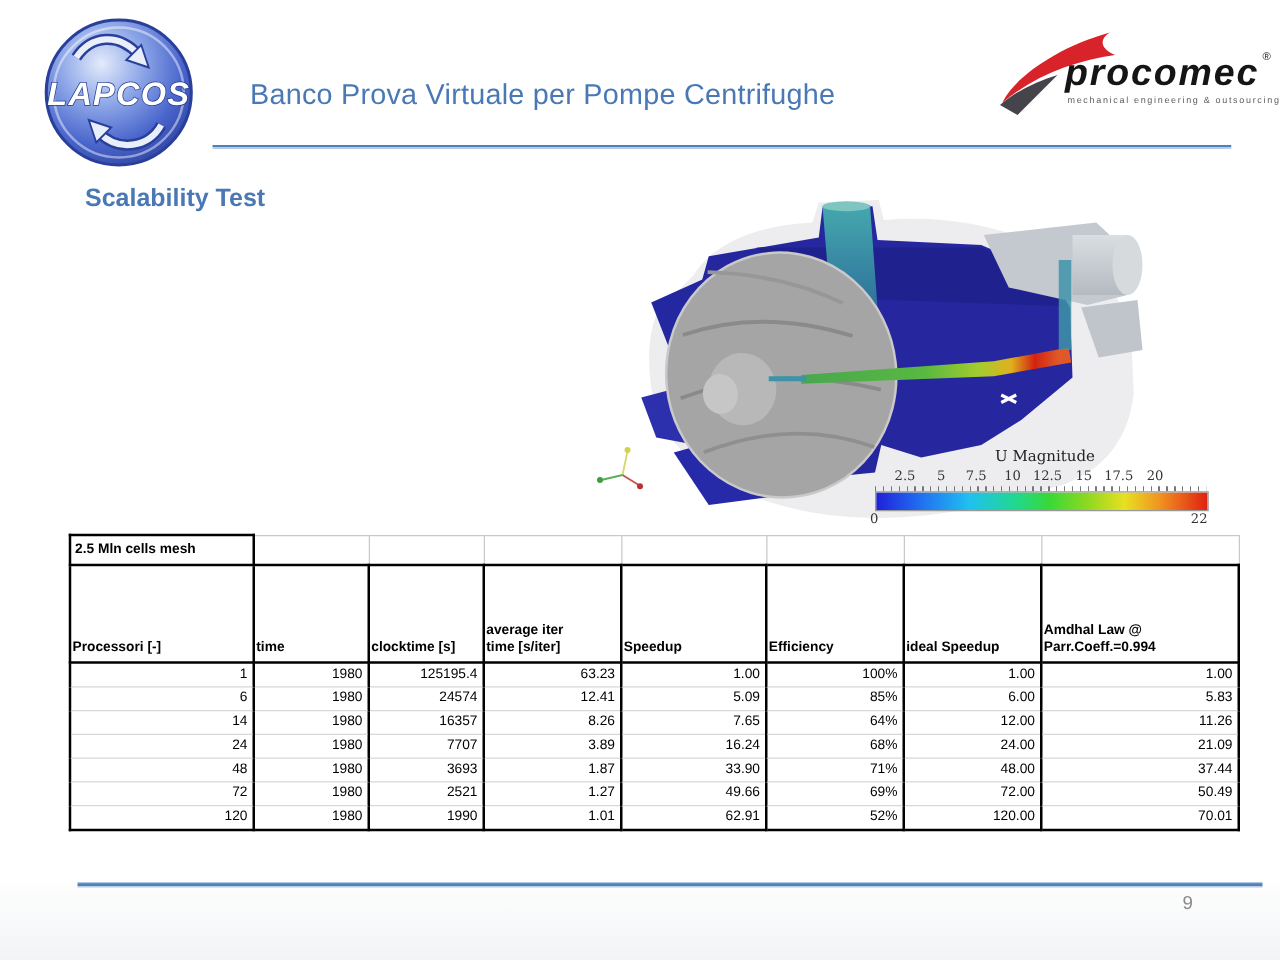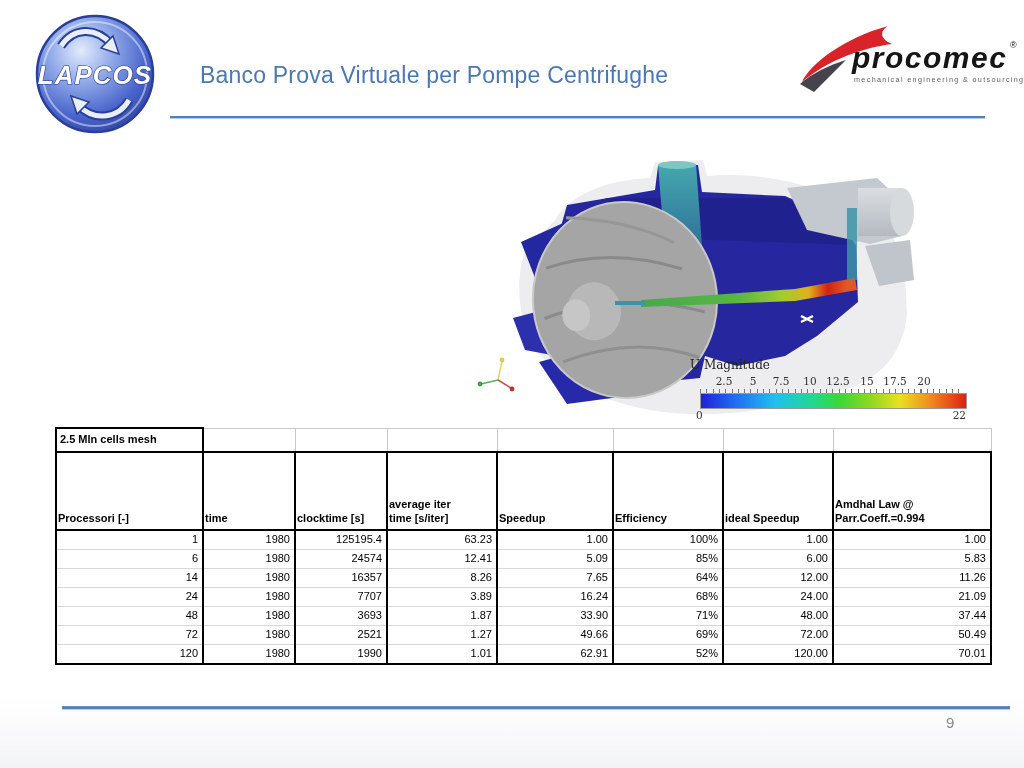--- a/index.html
+++ b/index.html
@@ -20,21 +20,21 @@
   }
   .procomec-logo{position:absolute;left:786px;top:20px;width:238px;height:82px;}
   .subtitle{
     position:absolute;left:68px;top:148px;
     font-size:20px;font-weight:bold;color:#4a78b4;
   }
   
   .pump-figure{position:absolute;left:455px;top:150px;width:460px;height:270px;}
   
   .colorbar{position:absolute;left:690px;top:358px;width:292px;height:64px;font-family:"DejaVu Serif",serif;}
-  .colorbar-title{position:absolute;left:0;top:0;width:100%;text-align:left;font-size:12px;color:#222;}
+  .colorbar-title{position:absolute;left:0;top:0;width:100%;text-align:center;font-size:12px;color:#222;}
   .cb-tick-label{position:absolute;top:17px;transform:translateX(-50%);font-size:10.5px;color:#333;}
   .cb-comb{
     position:absolute;left:10px;top:31px;width:265px;height:4px;
     background:repeating-linear-gradient(90deg,#777 0 1px,transparent 1px 6.3px);
   }
   .cb-bar{
     position:absolute;left:10px;top:35px;width:265px;height:14px;
     border:1px solid #999;
     background:linear-gradient(90deg,#2020d8 0%,#2068f0 12%,#20c0f0 28%,#20d890 42%,#38d838 52%,#90d820 64%,#e8e020 75%,#f09020 86%,#e02010 100%);
   }
@@ -109,20 +109,21 @@
   <svg class="procomec-logo" viewBox="0 0 238 82">
     <g>
       <path d="M102,6 C58,18 24,44 16,62 C42,40 76,28 106,24 C92,18 95,10 102,6 Z" fill="#d8232a"></path>
       <path d="M14,64 C26,53 44,45 60,40 L28,72 Z" fill="#44444a"></path>
     </g>
     <text x="66" y="48" font-family="Liberation Sans, sans-serif" font-size="30" font-weight="bold" font-style="italic" letter-spacing="1.5" fill="#151515">procomec</text>
     <text x="224" y="28" font-family="Liberation Sans, sans-serif" font-size="9" fill="#151515">®</text>
     <text x="68" y="62" font-family="Liberation Sans, sans-serif" font-size="7.2" letter-spacing="1.35" fill="#5d5d5d">mechanical engineering &amp; outsourcing</text>
   </svg>
 
+  <div class="subtitle">Scalability Test</div>
 
   <svg class="pump-figure" viewBox="0 0 460 270">
     <defs>
       <linearGradient id="gPipe" x1="0" y1="0" x2="0" y2="1">
         <stop offset="0%" stop-color="#45a8ae"></stop>
         <stop offset="100%" stop-color="#2d6f9a"></stop>
       </linearGradient>
       <linearGradient id="gStreak" x1="190" y1="0" x2="400" y2="0" gradientUnits="userSpaceOnUse">
         <stop offset="0%" stop-color="#49a84e"></stop>
         <stop offset="45%" stop-color="#58b840"></stop>

